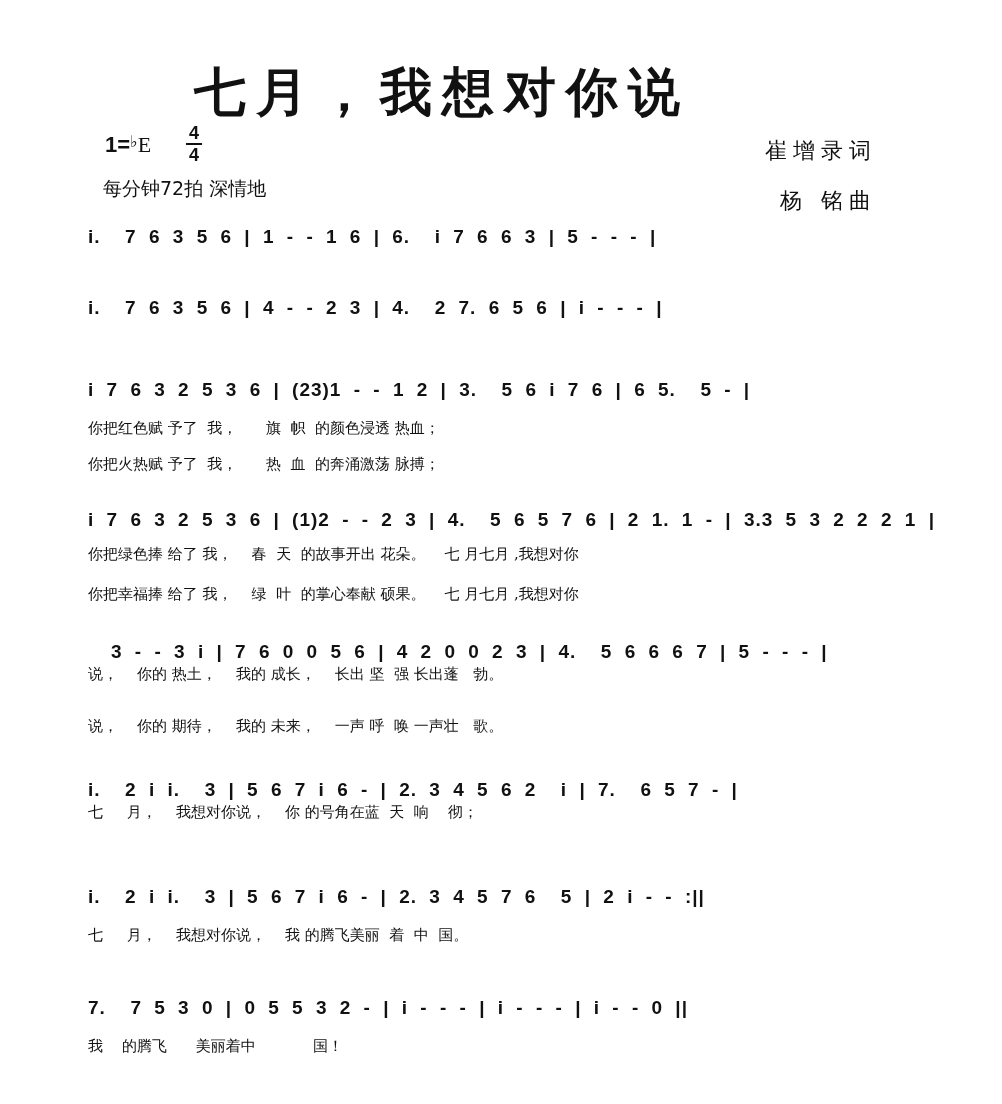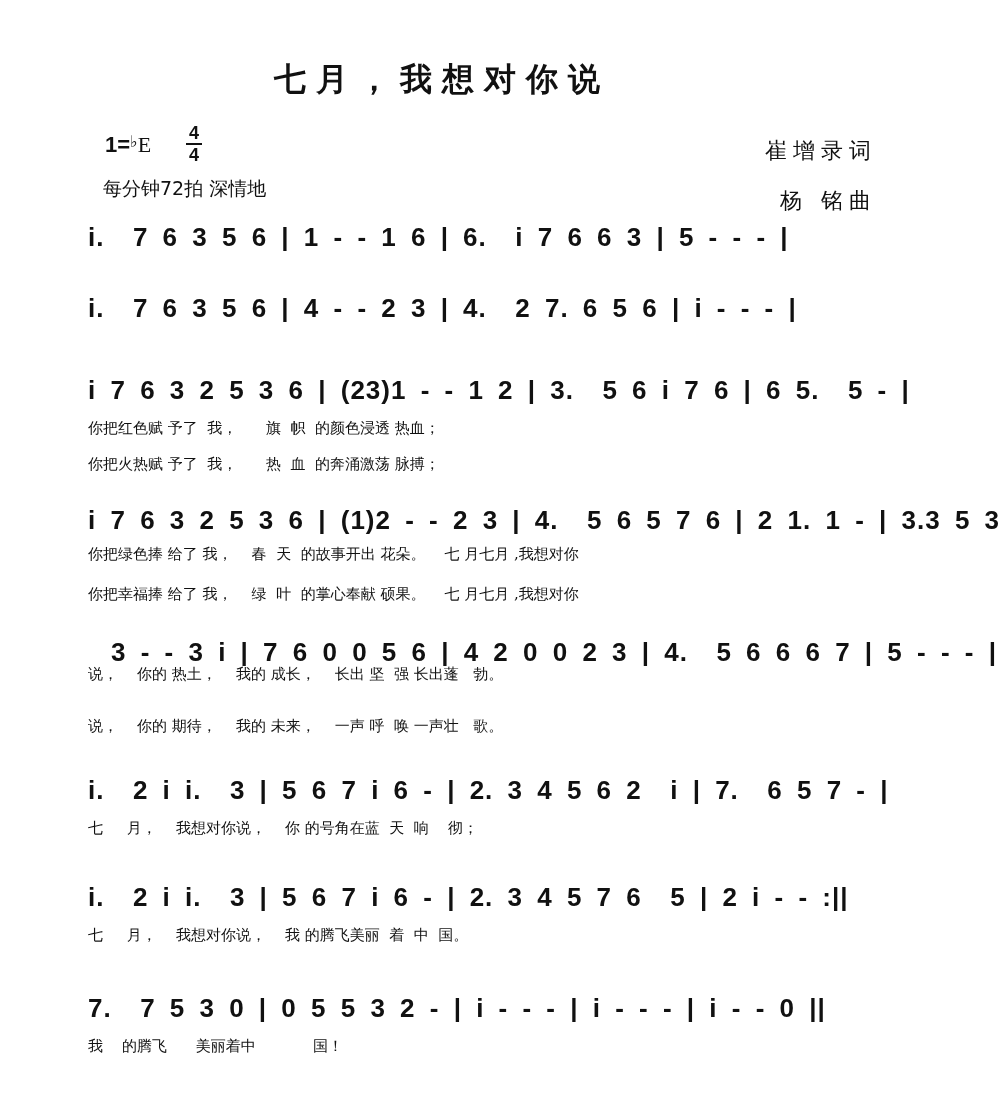--- a/index.html
+++ b/index.html
@@ -1,30 +1,30 @@
 <!DOCTYPE html>
 <html><head>
 <meta charset="utf-8">
 <style>
   html, body { margin:0; padding:0; background:#ffffff; }
   body { width:1002px; height:1104px; position:relative; overflow:hidden; color:#111; font-family:"DejaVu Sans", sans-serif; }
-  .title { position:absolute; left:0; width:884px; top:58px; text-align:center; font-size:32px; font-weight:bold; letter-spacing:10px; font-family:"DejaVu Serif", serif; }
+  .title { position:absolute; left:0; width:884px; top:58px; text-align:center; font-size:52px; font-weight:bold; letter-spacing:10px; font-family:"DejaVu Serif", serif; }
   .meta { position:absolute; font-size:22px; }
   .key { left:105px; top:132px; font-weight:bold; font-family:"Liberation Sans", sans-serif; }
   .key .flat { font-size:16px; vertical-align:top; font-weight:normal; }
   .key .E { font-family:"Liberation Serif", serif; font-weight:normal; }
   .timesig { position:absolute; left:186px; top:124px; width:16px; text-align:center; font-weight:bold; font-size:18px; line-height:18px; font-family:"Liberation Sans", sans-serif; }
   .timesig .bar { border-top:2px solid #111; margin:1px 0; }
   .tempo { left:103px; top:176px; font-size:19px; }
   .credit { right:125px; font-size:22px; letter-spacing:6px; font-family:"DejaVu Serif", serif; }
   .lyricist { top:136px; }
   .composer { top:186px; }
 
   .row { position:absolute; left:0; width:1002px; }
-  .n { position:absolute; top:0; font-family:"Liberation Sans", sans-serif; font-weight:bold; font-size:26px; line-height:30px; }
+  .n { position:absolute; top:0; font-family:"Liberation Sans", sans-serif; font-weight:bold; font-size:19px; line-height:30px; }
   .lyr { position:absolute; font-family:"DejaVu Serif", serif; font-size:15px; white-space:pre; }
 </style>
 </head>
 <body>
 
 <div class="title">七月，我想对你说</div>
 
 <div class="meta key"><span>1=</span><span class="flat">♭</span><span class="E">E</span></div>
 <div class="timesig">
   <div>4</div>
@@ -52,21 +52,21 @@
       <div class="lyr" style="left: 88px; top: 40px;">你把绿色捧 给了 我，    春  天  的故事开出 花朵。    七 月七月 ,我想对你</div>
       <div class="lyr" style="left: 88px; top: 80px;">你把幸福捧 给了 我，    绿  叶  的掌心奉献 硕果。    七 月七月 ,我想对你</div>
     </div>
     <div class="row" style="top: 637px;">
       <div class="n" style="left: 88px; white-space: pre; word-spacing: 6px; letter-spacing: 1px; margin-left: 23px;">3 - - 3 i | 7 6 0 0 5 6 | 4 2 0 0 2 3 | 4.  5 6 6 6 7 | 5 - - - |</div>
       <div class="lyr" style="left: 88px; top: 28px;">说，    你的 热土，    我的 成长，    长出 坚  强 长出蓬   勃。</div>
       <div class="lyr" style="left: 88px; top: 80px;">说，    你的 期待，    我的 未来，    一声 呼  唤 一声壮   歌。</div>
     </div>
     <div class="row" style="top: 775px;">
       <div class="n" style="left: 88px; white-space: pre; word-spacing: 6px; letter-spacing: 1px;">i.  2 i i.  3 | 5 6 7 i 6 - | 2. 3 4 5 6 2  i | 7.  6 5 7 - |</div>
-      <div class="lyr" style="left: 88px; top: 44px;">七     月，    我想对你说，    你 的号角在蓝  天  响    彻；</div>
+      <div class="lyr" style="left: 88px; top: 28px;">七     月，    我想对你说，    你 的号角在蓝  天  响    彻；</div>
     </div>
     <div class="row" style="top: 882px;">
       <div class="n" style="left: 88px; white-space: pre; word-spacing: 6px; letter-spacing: 1px;">i.  2 i i.  3 | 5 6 7 i 6 - | 2. 3 4 5 7 6  5 | 2 i - - :||</div>
       <div class="lyr" style="left: 88px; top: 44px;">七     月，    我想对你说，    我 的腾飞美丽  着  中  国。</div>
     </div>
     <div class="row" style="top: 993px;">
       <div class="n" style="left: 88px; white-space: pre; word-spacing: 6px; letter-spacing: 1px;">7.  7 5 3 0 | 0 5 5 3 2 - | i - - - | i - - - | i - - 0 ||</div>
       <div class="lyr" style="left: 88px; top: 44px;">我    的腾飞      美丽着中            国！</div>
     </div>
   </div>

